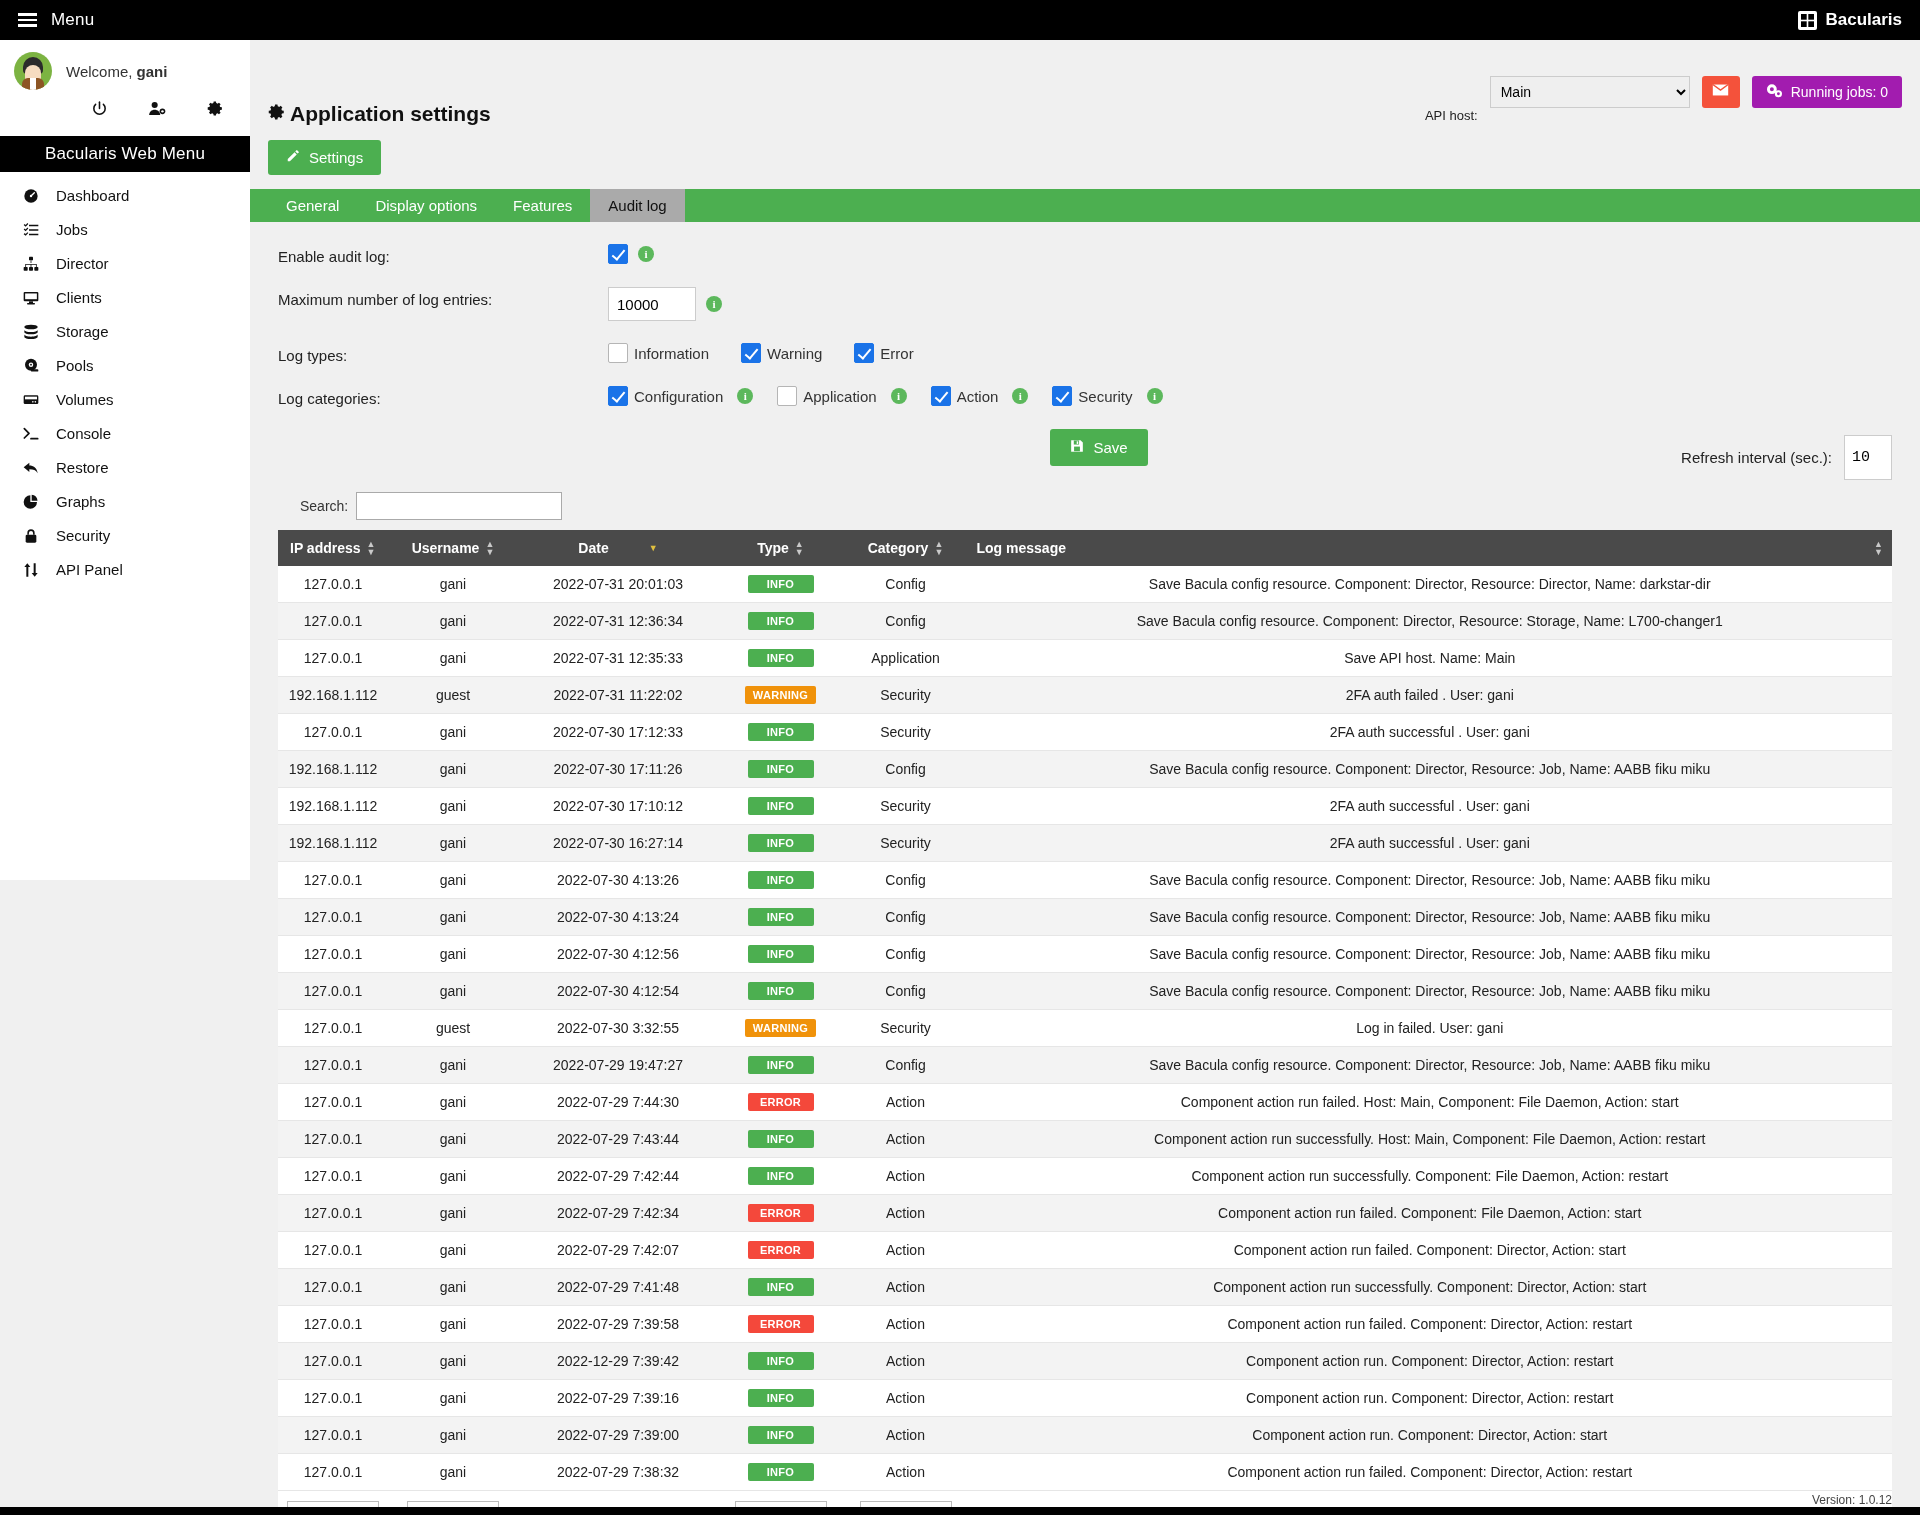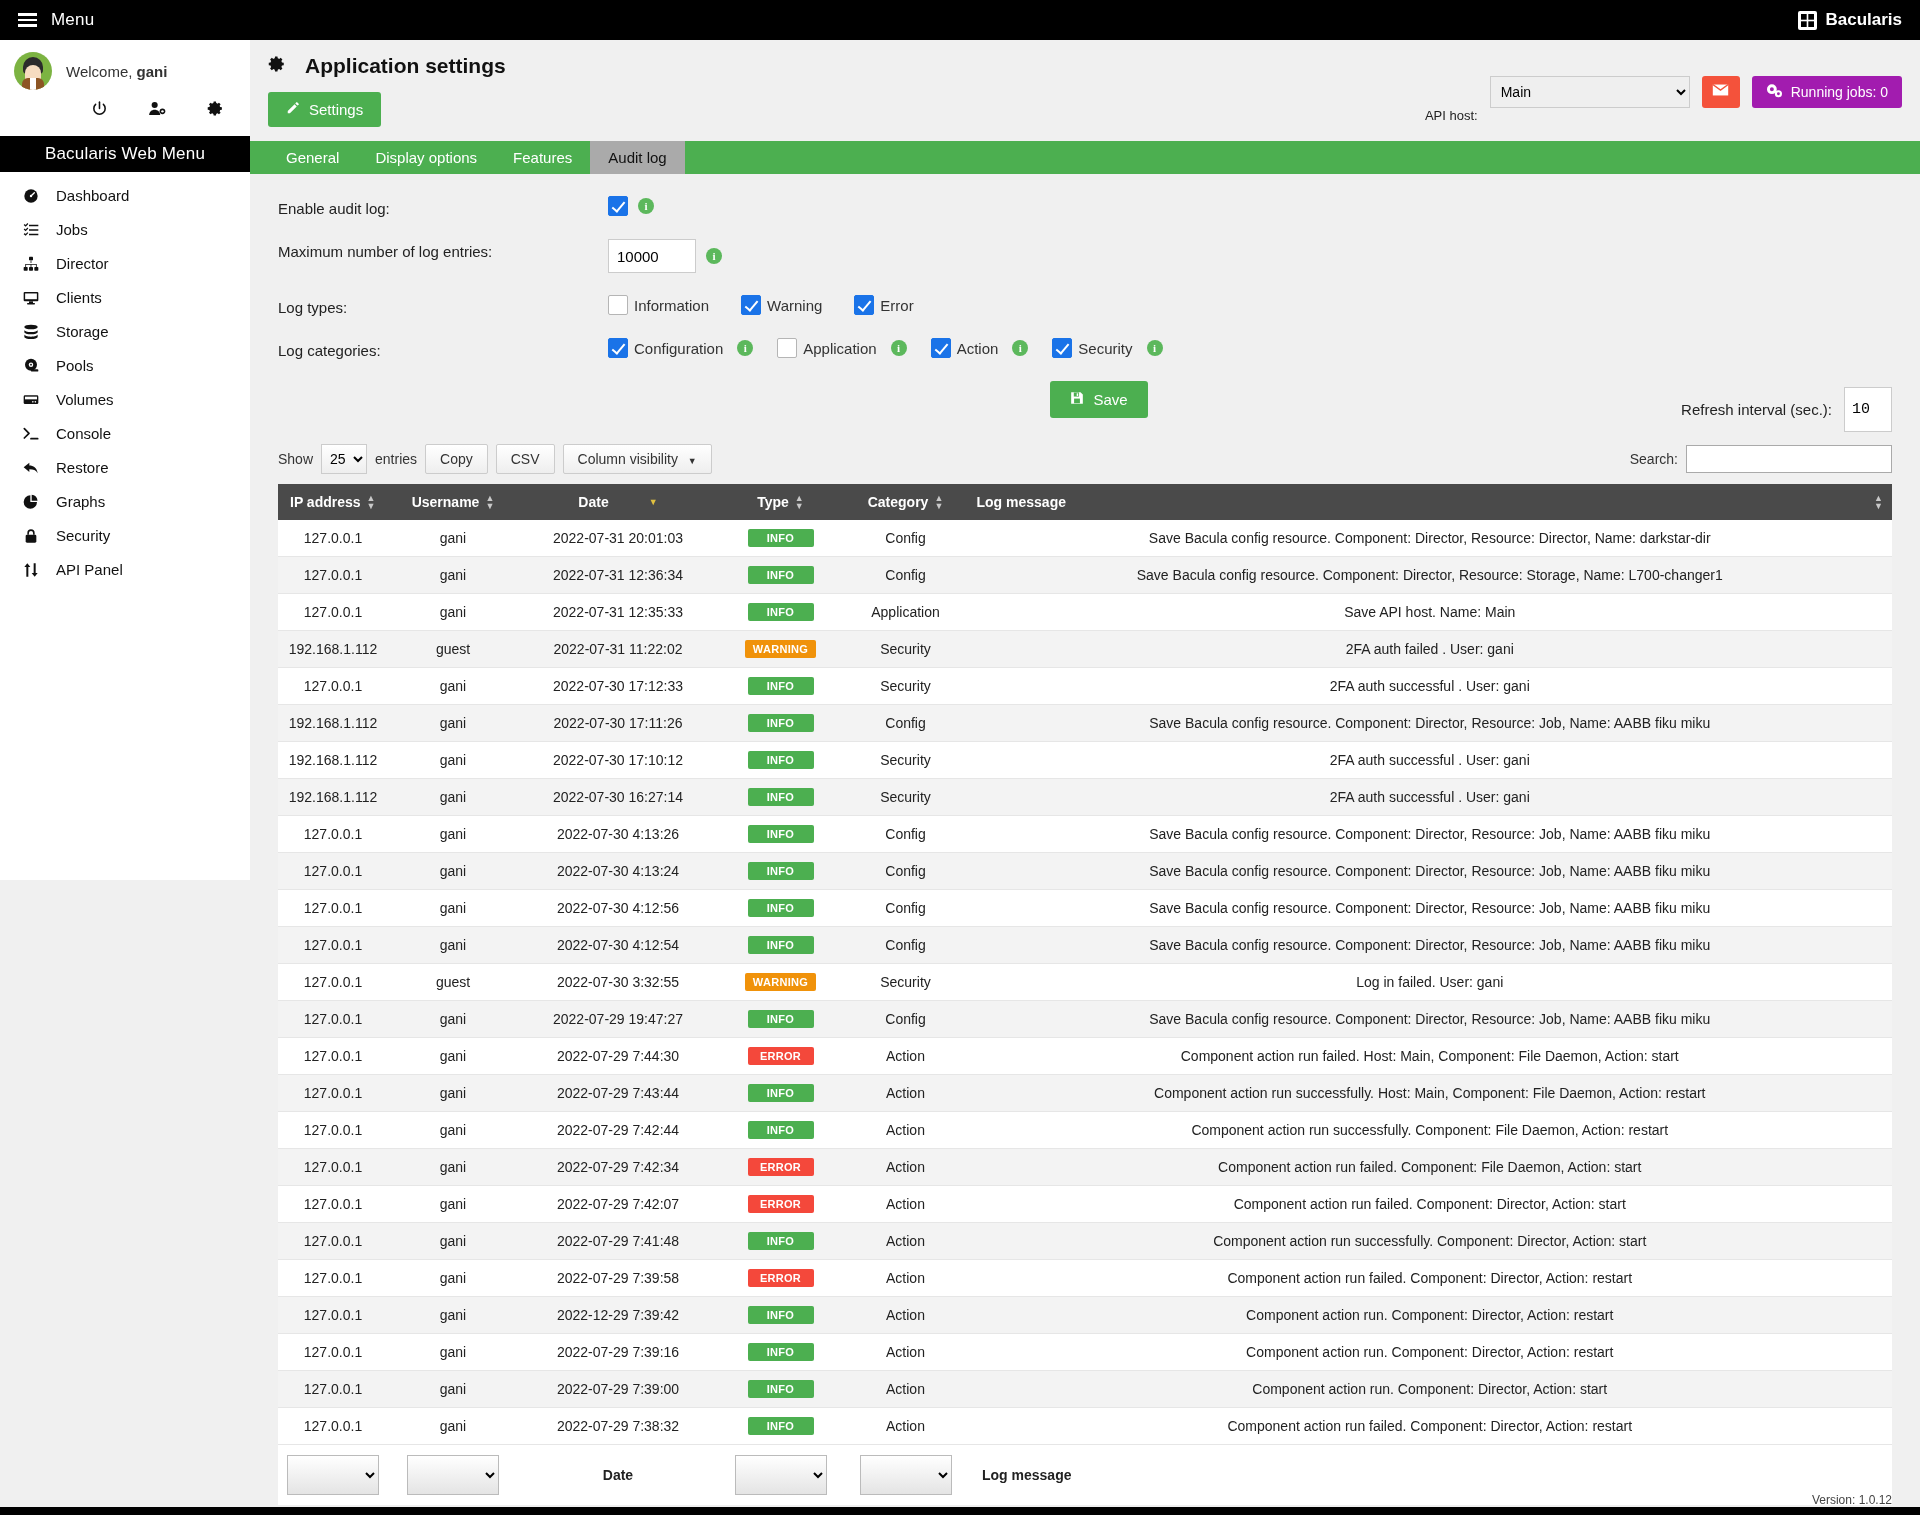--- a/index.html
+++ b/index.html
@@ -75,21 +75,21 @@
   .nav-ico svg { vertical-align: middle; }
   .sidebar-rest { background:#f0f0f0; height: 100%; }
 
   
   .main { flex: 1; background:#f0f0f0; min-width: 0; position: relative; }
 
   .main-header {
     display:flex; align-items:flex-start; justify-content:space-between;
     padding: 14px 18px 0 18px;
   }
-  .page-title { font-size: 21px; font-weight: 700; color:#111; display:flex; align-items:center; gap:19px;}
+  .page-title { font-size: 21px; font-weight: 700; color:#111; display:flex; align-items:center; gap:4px;margin-top:48px;}
   .settings-btn {
     margin-top: 14px;
     background:#4caf50; color:#fff; border:none; border-radius:3px;
     padding: 9px 18px; font-size: 15px; cursor:pointer;
     display:inline-flex; align-items:center; gap:9px;
   }
   .header-right { display:flex; align-items:center; gap:12px; margin-top: 6px; }
   .apihost-label { font-size: 13px; color:#222;margin-top:48px; }
   .apihost-select {
     width: 200px; height: 32px; font-size: 14px; padding: 3px 6px;
@@ -518,33 +518,20 @@
         </button>
         <div class="refresh-box">
           <span class="refresh-label">Refresh interval (sec.):</span>
           <input class="refresh-input" value="10" style="">
         </div>
       </div>
     </div>
 
     <div class="tbl-wrap">
       <div class="tbl-controls">
-        <div class="tc-left">
-          <span>Show</span>
-          <select class="len-select">
-            <option>25</option>
-          </select>
-          <span>entries</span>
-          <button class="dt-btn">Copy</button>
-          <button class="dt-btn">CSV</button>
-          <button class="dt-btn">
-            <span>Column visibility</span>
-            <span style="font-size:9px; margin-left:6px;">▼</span>
-          </button>
-        </div>
         <div class="tc-right">
           <span>Search:</span>
           <input class="search-input" value="" style="">
         </div>
       </div>
 
       <table class="audit">
         <colgroup>
           <col style="width:110px">
             <col style="width:130px">

